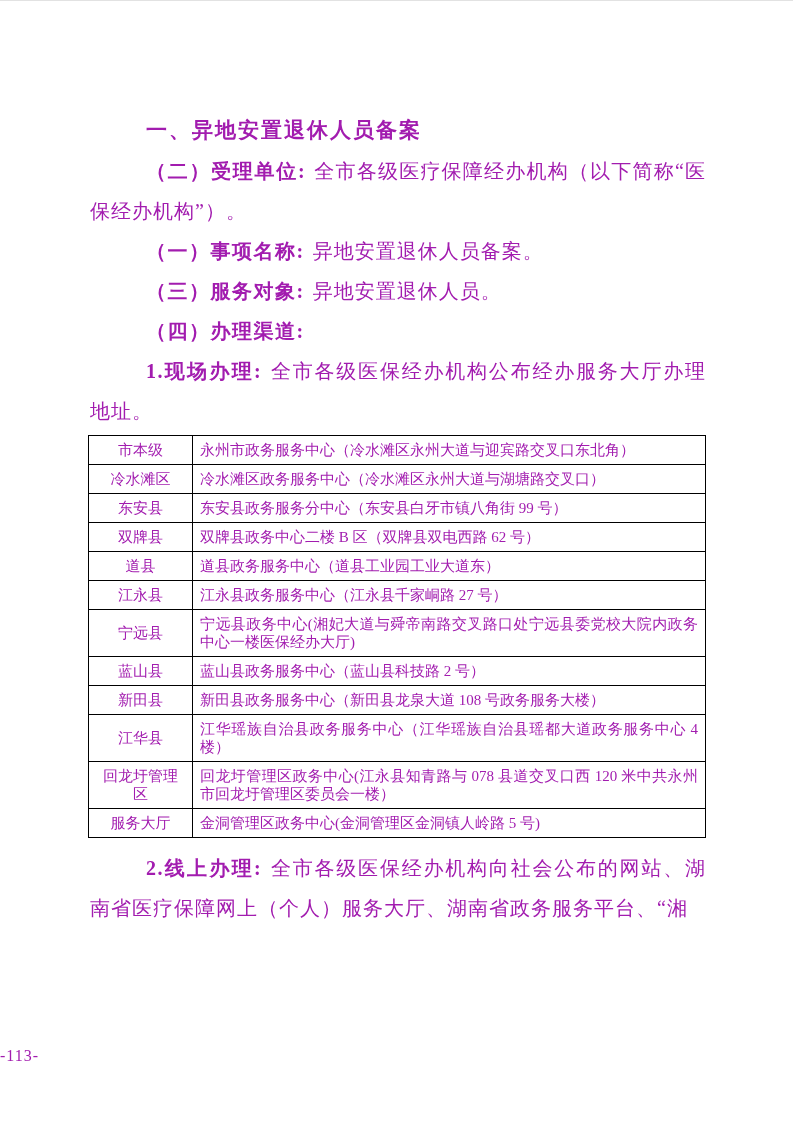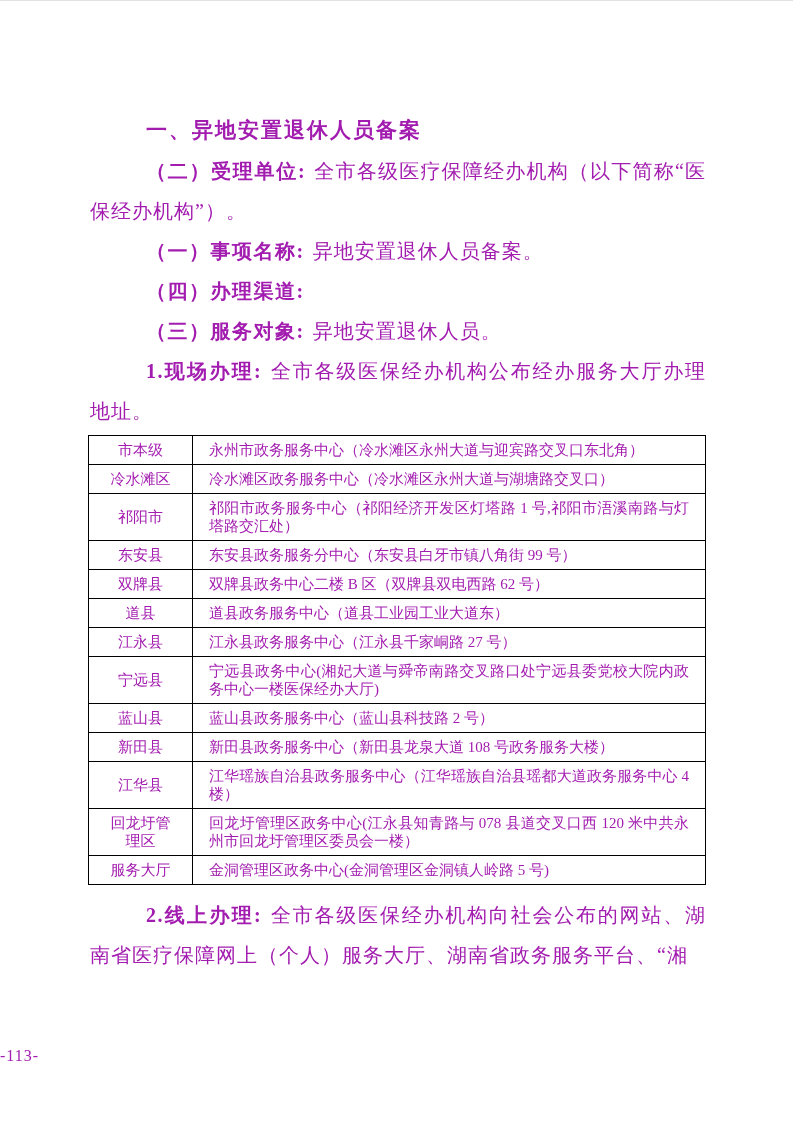--- a/index.html
+++ b/index.html
@@ -43,21 +43,21 @@
   }
   table.loc-table {
     width: 618px;
     margin-left: -2px;
     margin-top: 4px;
     border-collapse: collapse;
     font-size: 15px;
   }
   table.loc-table td {
     border: 1px solid #000;
-    padding: 5px 16px;
+    padding: 5px 7px;
     line-height: 18px;
     vertical-align: middle;
   }
   td.region-cell {
     width: 104px;
     text-align: center;
   }
   td.address-cell {
     text-align: left;
     padding-left: 7px;
@@ -81,39 +81,35 @@
 
 <div class="page">
   <div class="content">
 
     <div class="heading">一、异地安置退休人员备案</div>
 
     <p class="body-line"><span class="para-label">（二）受理单位:</span><span>全市各级医疗保障经办机构（以下简称“医保经办机构”）。</span></p>
 
     <p class="body-line"><span class="para-label">（一）事项名称:</span><span>异地安置退休人员备案。</span></p>
 
+    <p class="body-line"><span class="para-label">（三）服务对象:</span><span>异地安置退休人员。</span></p>
+
     <p class="body-line"><span class="para-label">（四）办理渠道:</span><span></span></p>
-
-    <p class="body-line"><span class="para-label">（三）服务对象:</span><span>异地安置退休人员。</span></p>
 
     <p class="body-line"><span class="para-label">1.现场办理:</span><span>全市各级医保经办机构公布经办服务大厅办理地址。</span></p>
 
     <table class="loc-table">
       <tbody>
         <tr>
           <td class="region-cell">市本级</td>
           <td class="address-cell">永州市政务服务中心（冷水滩区永州大道与迎宾路交叉口东北角）</td>
         </tr>
         <tr>
           <td class="region-cell">冷水滩区</td>
           <td class="address-cell">冷水滩区政务服务中心（冷水滩区永州大道与湖塘路交叉口）</td>
-        </tr>
-        <tr>
-          <td class="region-cell">祁阳市</td>
-          <td class="address-cell">祁阳市政务服务中心（祁阳经济开发区灯塔路 1 号,祁阳市浯溪南路与灯塔路交汇处）</td>
         </tr>
         <tr>
           <td class="region-cell">东安县</td>
           <td class="address-cell">东安县政务服务分中心（东安县白牙市镇八角街 99 号）</td>
         </tr>
         <tr>
           <td class="region-cell">双牌县</td>
           <td class="address-cell">双牌县政务中心二楼 B 区（双牌县双电西路 62 号）</td>
         </tr>
         <tr>

